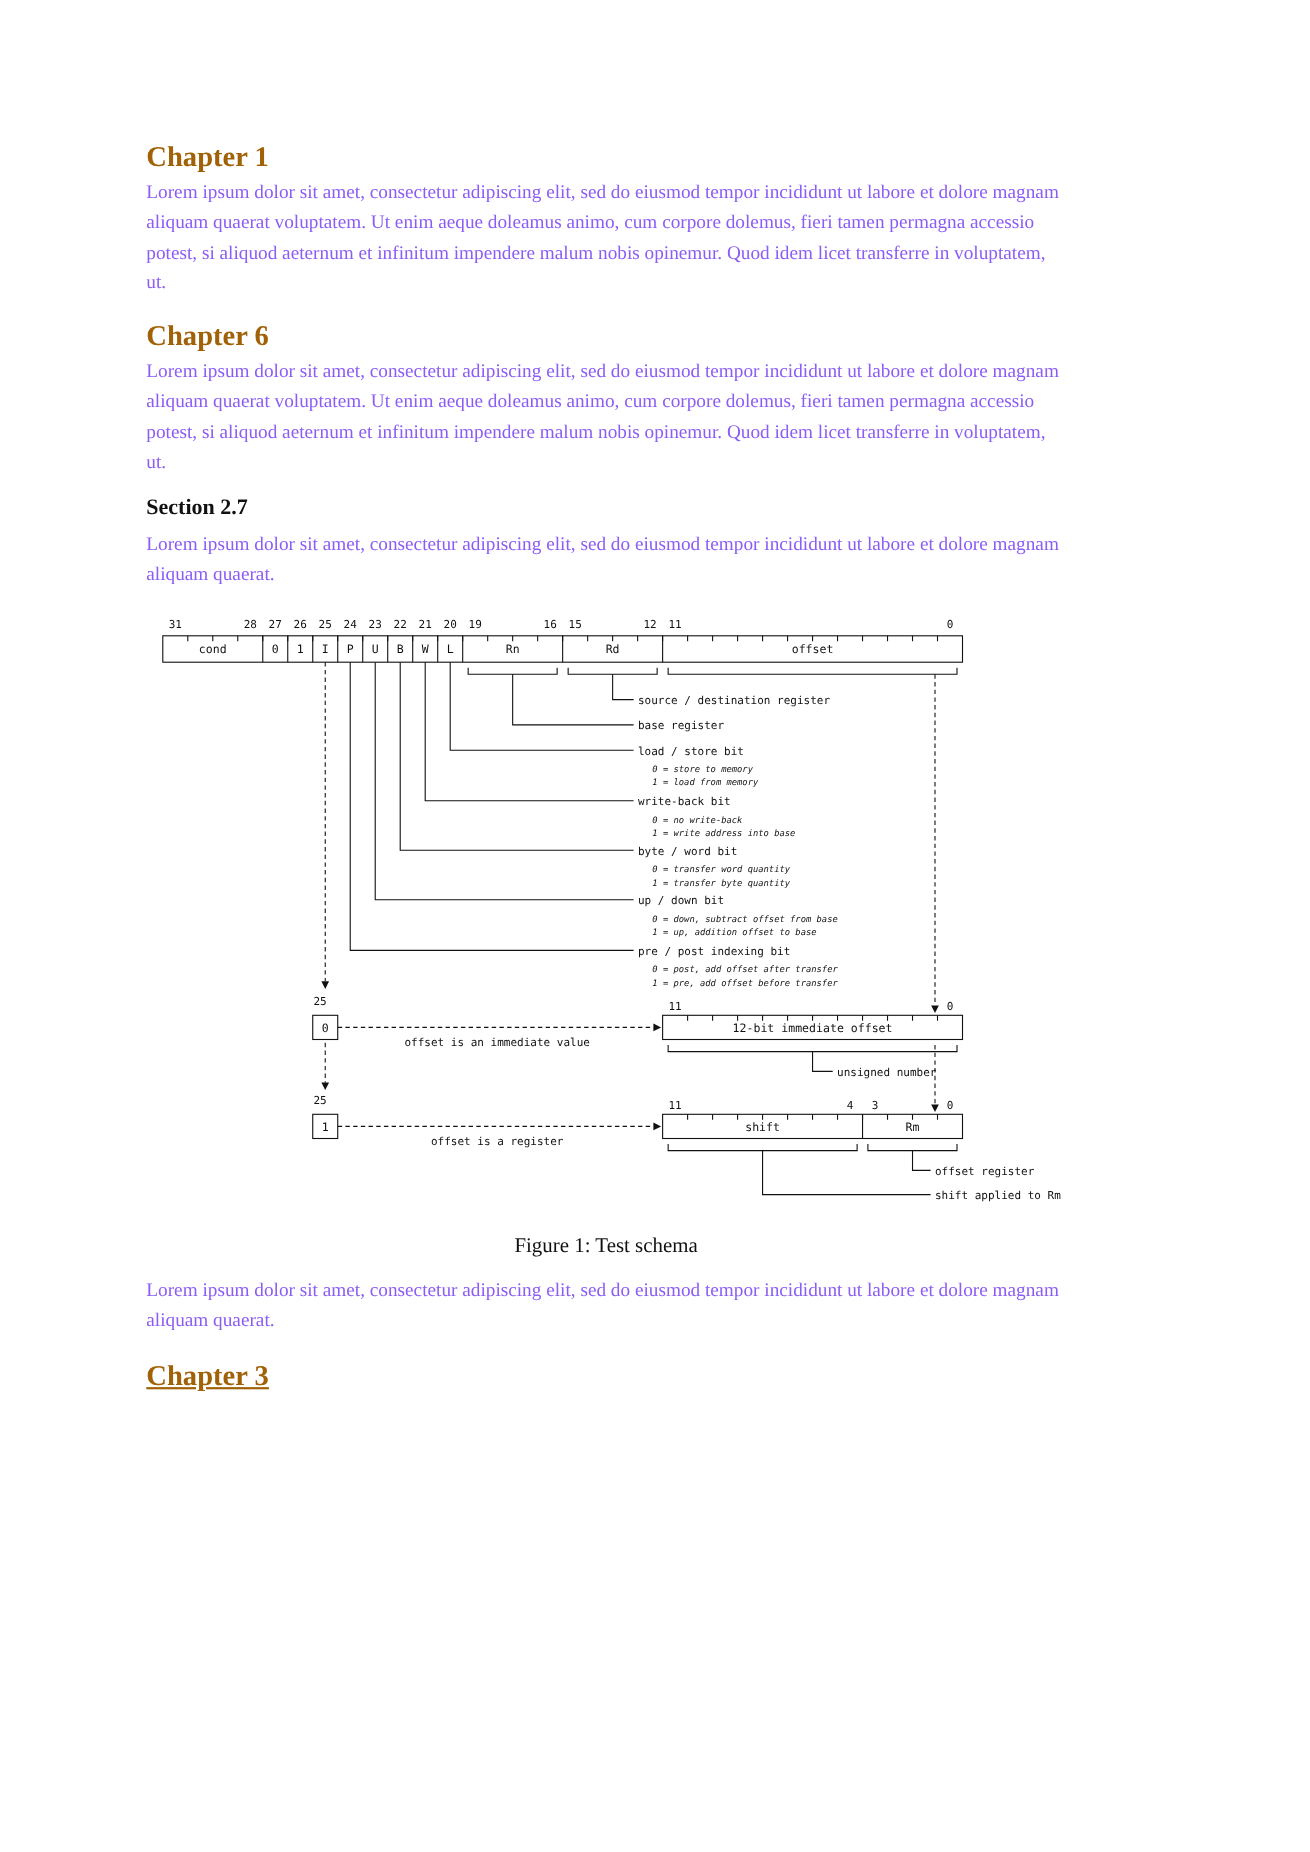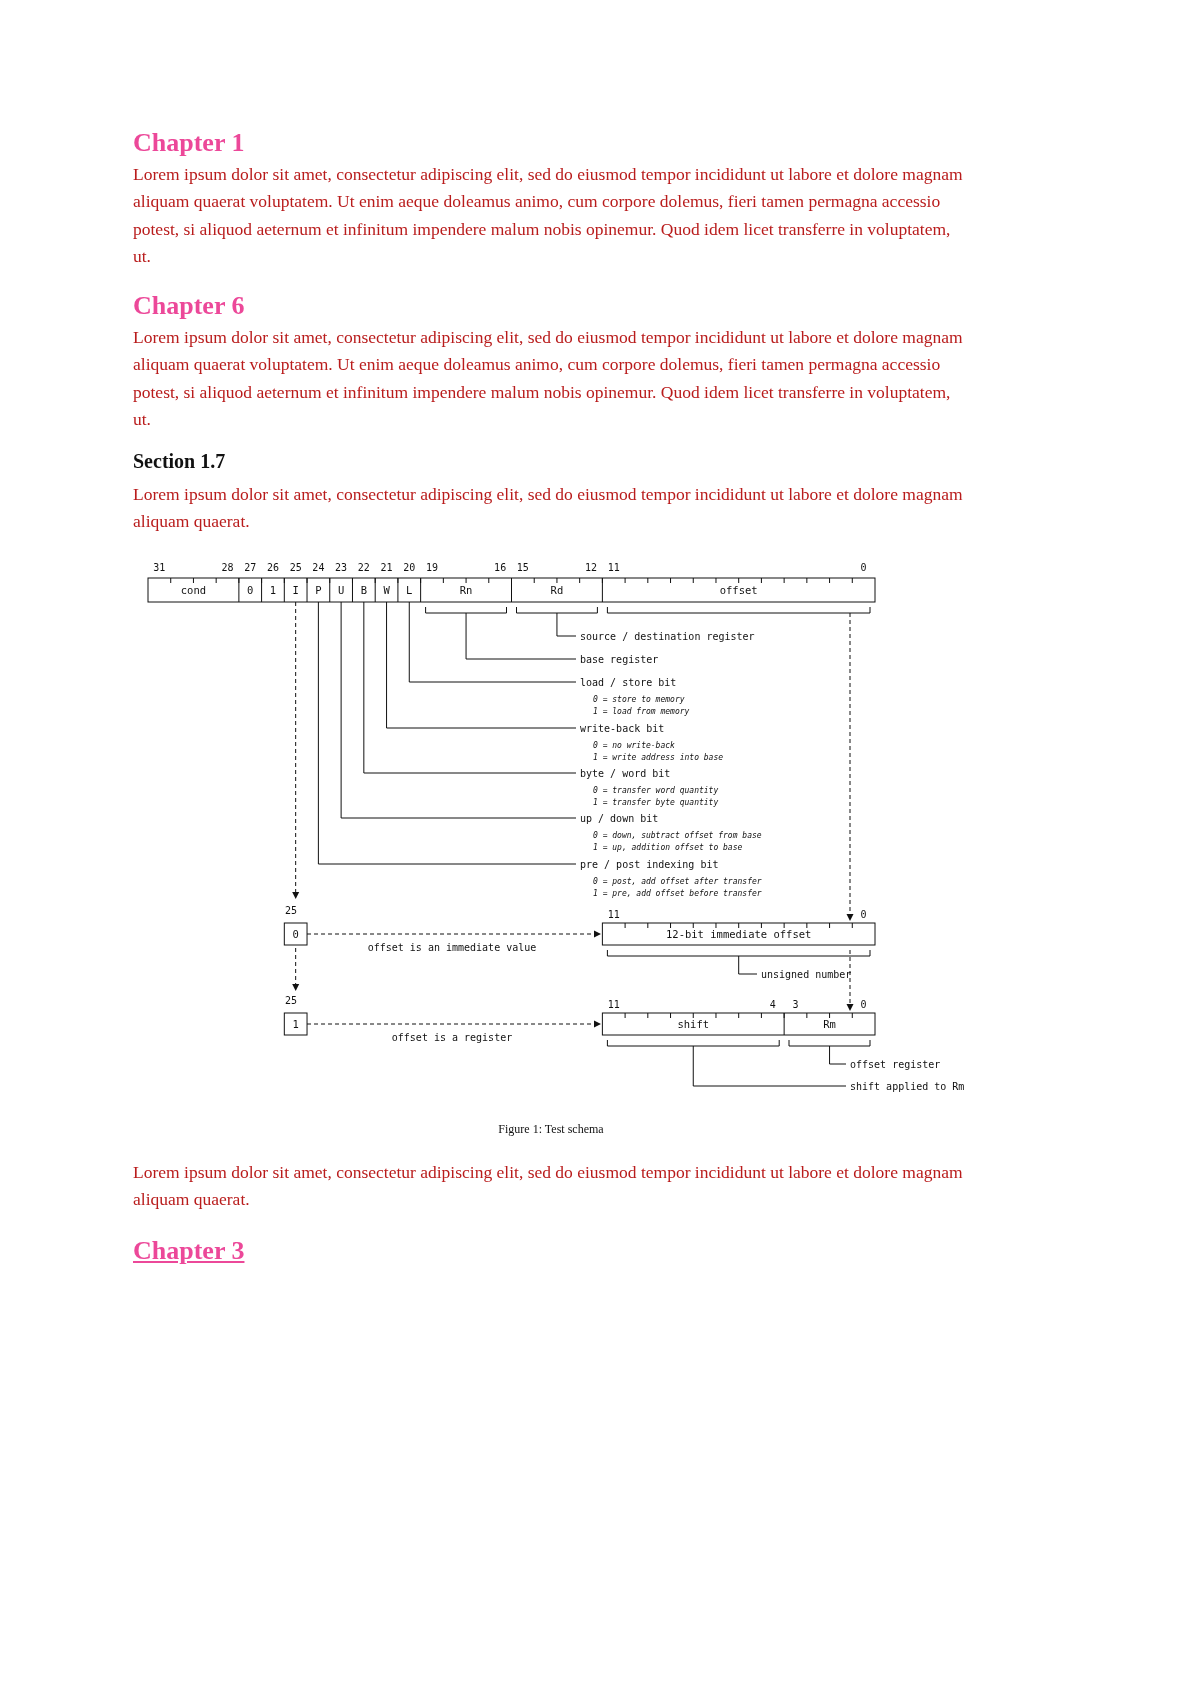--- a/index.html
+++ b/index.html
@@ -5,35 +5,35 @@
   * { margin: 0; padding: 0; box-sizing: border-box; }
   html, body { background: #ffffff; }
   body {
     width: 1191px; height: 1684px;
     position: relative;
     font-family: "Liberation Serif", serif;
     color: #111;
   }
   .abs { position: absolute; }
   h1.chapter {
-    font-size: 26px; font-weight: 700; color: #ec4899;
+    font-size: 26px; font-weight: 700; color: #a16207;
     font-family: "Liberation Serif", serif;
   }
   h2.section {
     font-size: 20px; font-weight: 700; color: #111;
     font-family: "Liberation Serif", serif;
   }
   p.body-text {
     width: 836px;
-    font-size: 17.5px; line-height: 27.4px; color: #b91c1c;
+    font-size: 17.5px; line-height: 27.4px; color: #8b5cf6;
     text-align: left;
   }
   .caption {
     left: 133px; width: 836px; text-align: center;
-    font-size: 12px; color: #111;
+    font-size: 19px; color: #111;
   }
   svg text {
     font-family: "DejaVu Sans Mono", monospace;
     fill: #111;
   }
   svg text.bit   { font-size: 10px; text-anchor: middle; }
   svg text.bitL  { font-size: 10px; text-anchor: start; }
   svg text.field { font-size: 10.5px; text-anchor: middle; }
   svg text.callout { font-size: 10px; text-anchor: start; }
   svg text.sub   { font-size: 8px; font-style: italic; text-anchor: start; }
@@ -46,21 +46,21 @@
 </style>
 </head>
 <body>
 
 <h1 class="chapter abs" style="left:133px; top:128px;">Chapter 1</h1>
 <p class="body-text abs" style="left:133px; top:161px;">Lorem ipsum dolor sit amet, consectetur adipiscing elit, sed do eiusmod tempor incididunt ut labore et dolore magnam aliquam quaerat voluptatem. Ut enim aeque doleamus animo, cum corpore dolemus, fieri tamen permagna accessio potest, si aliquod aeternum et infinitum impendere malum nobis opinemur. Quod idem licet transferre in voluptatem, ut.</p>
 
 <h1 class="chapter abs" style="left:133px; top:291px;">Chapter 6</h1>
 <p class="body-text abs" style="left:133px; top:324px;">Lorem ipsum dolor sit amet, consectetur adipiscing elit, sed do eiusmod tempor incididunt ut labore et dolore magnam aliquam quaerat voluptatem. Ut enim aeque doleamus animo, cum corpore dolemus, fieri tamen permagna accessio potest, si aliquod aeternum et infinitum impendere malum nobis opinemur. Quod idem licet transferre in voluptatem, ut.</p>
 
-<h2 class="section abs" style="left:133px; top:450px;">Section 1.7</h2>
+<h2 class="section abs" style="left:133px; top:450px;">Section 2.7</h2>
 <p class="body-text abs" style="left:133px; top:481px;">Lorem ipsum dolor sit amet, consectetur adipiscing elit, sed do eiusmod tempor incididunt ut labore et dolore magnam aliquam quaerat.</p>
 
 <svg class="abs" style="left:0; top:555px;" width="1191" height="560">
 
   <g>
     <text class="bit" x="159.36" y="16">31</text>
     <text class="bit" x="227.52" y="16">28</text>
     <text class="bit" x="250.23" y="16">27</text>
     <text class="bit" x="272.95" y="16">26</text>
     <text class="bit" x="295.67" y="16">25</text>

